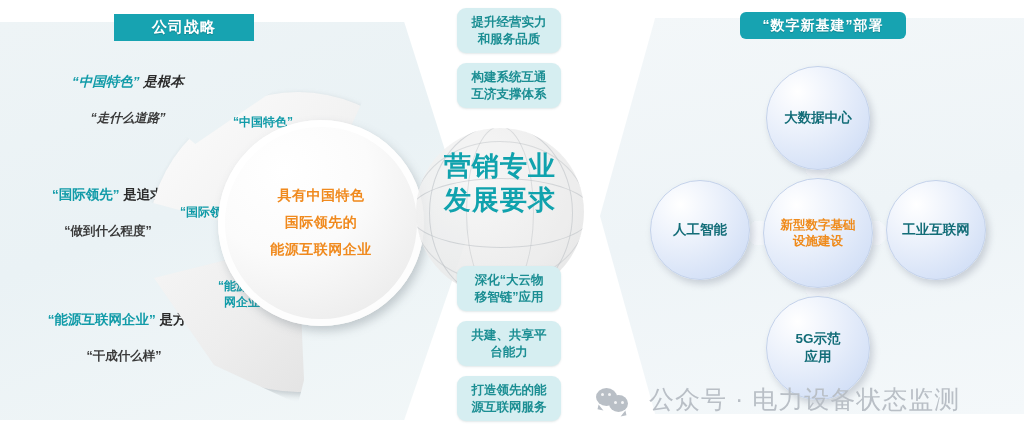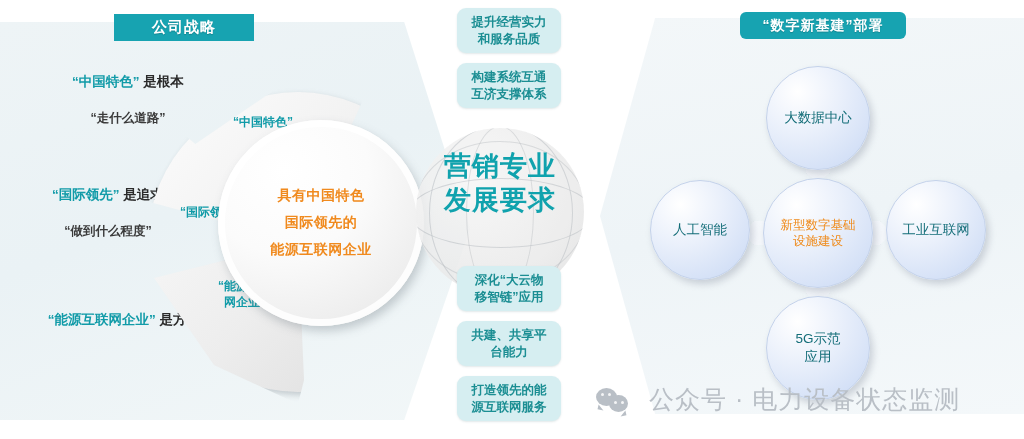--- a/index.html
+++ b/index.html
@@ -37,21 +37,21 @@
   #hdr-right {
     left: 740px; top: 12px; width: 166px; height: 27px;
     background: #17a3b1; font-size: 14px; border-radius: 6px;
   }
 
   
   .outer-label { position: absolute; text-align: center; line-height: 1.45; white-space: nowrap; }
   .ol-main { font-size: 13.5px; font-weight: bold; color: #2b2b2b; }
   .ol-main .accent { color: #119ba8; }
   .ol-sub { font-size: 12.5px; color: #3a3a3a; font-weight: bold; margin-top: 17px; }
-  #lbl-1 { left: 28px; top: 72px; width: 200px; }
+  #lbl-1 { left: 28px; top: 72px; width: 200px; font-style: italic; }
   #lbl-2 { left: 8px; top: 185px; width: 200px; }
   #lbl-3 { left: 4px; top: 310px; width: 240px; }
 
   
   .donut-wrap { position: absolute; left: 148px; top: 92px; width: 300px; height: 300px; }
   .arc {
     position: absolute; left: 0; top: 0; width: 300px; height: 300px;
     border-radius: 50%;
     background: linear-gradient(135deg, #fdfdfd 0%, #ededed 55%, #dadada 100%);
     filter: drop-shadow(2px 3px 3px rgba(110,120,130,.35));
@@ -113,21 +113,21 @@
   #pill-4 { top: 321px; }
   #pill-5 { top: 376px; }
 
   
   .rcircle {
     position: absolute; border-radius: 50%;
     background: radial-gradient(circle at 30% 24%, #ffffff 0%, #eaf0fb 40%, #c8d8f4 100%);
     border: 1px solid #c4d2ea;
     box-shadow: 3px 4px 7px rgba(120,130,150,.33);
     display: flex; align-items: center; justify-content: center; text-align: center;
-    font-size: 13.5px; font-weight: normal; color: #136d78; line-height: 1.3;
+    font-size: 13.5px; font-weight: bold; color: #136d78; line-height: 1.3;
     white-space: pre-line; padding: 0 6px;
   }
   #rc-top    { left: 766px; top: 66px;  width: 104px; height: 104px; }
   #rc-left   { left: 650px; top: 180px; width: 100px; height: 100px; }
   #rc-center { left: 763px; top: 178px; width: 110px; height: 110px; color: #ef8b1c; font-size: 12.5px; }
   #rc-right  { left: 886px; top: 180px; width: 100px; height: 100px; }
   #rc-bottom { left: 766px; top: 296px; width: 104px; height: 104px; }
 
   
   .conn { position: absolute; background: #f4f7fb; box-shadow: 0 0 3px rgba(120,130,150,.3); }
@@ -186,20 +186,21 @@
     <div class="ol-main">
       <span class="accent">“国际领先”</span><span> 是追求</span>
     </div>
     <div class="ol-sub">“做到什么程度”</div>
   </div>
 
   <div class="outer-label" id="lbl-3">
     <div class="ol-main">
       <span class="accent">“能源互联网企业”</span><span> 是方向</span>
     </div>
+    <div class="ol-sub">“干成什么样”</div>
   </div>
 
   <div class="donut-wrap">
     <div class="arc" id="arc-1"></div>
     <div class="arc" id="arc-2"></div>
     <div class="arc" id="arc-3"></div>
 
     <div class="arc-label" id="arc-lbl-1">“中国特色”</div>
     <div class="arc-label" id="arc-lbl-2">“国际领先”</div>
     <div class="arc-label" id="arc-lbl-3">“能源互联

